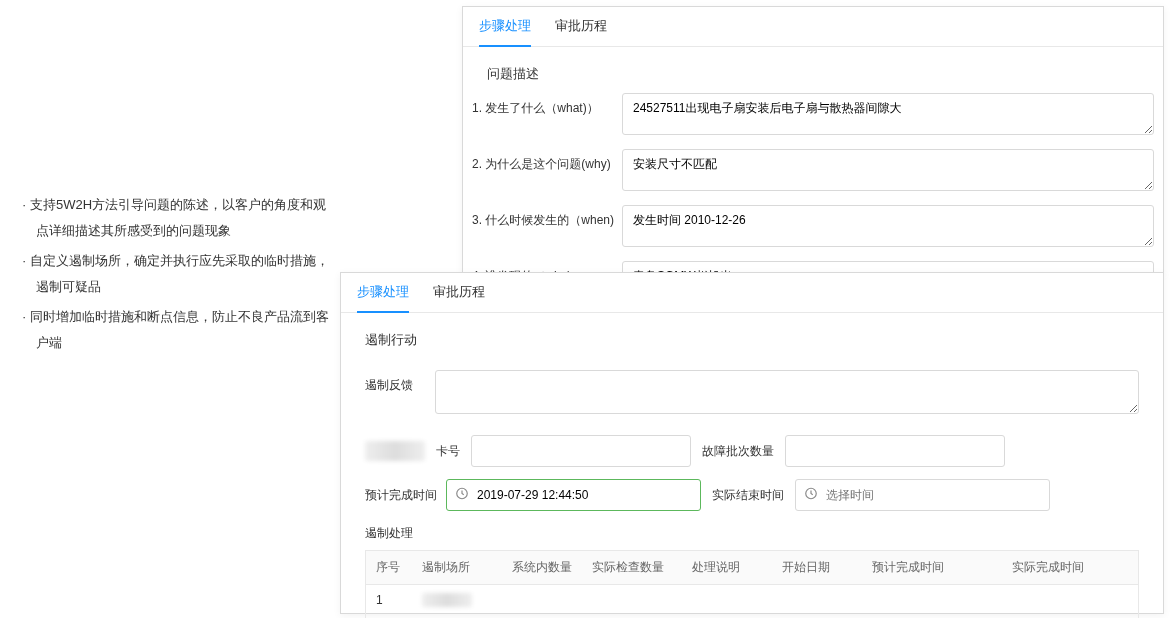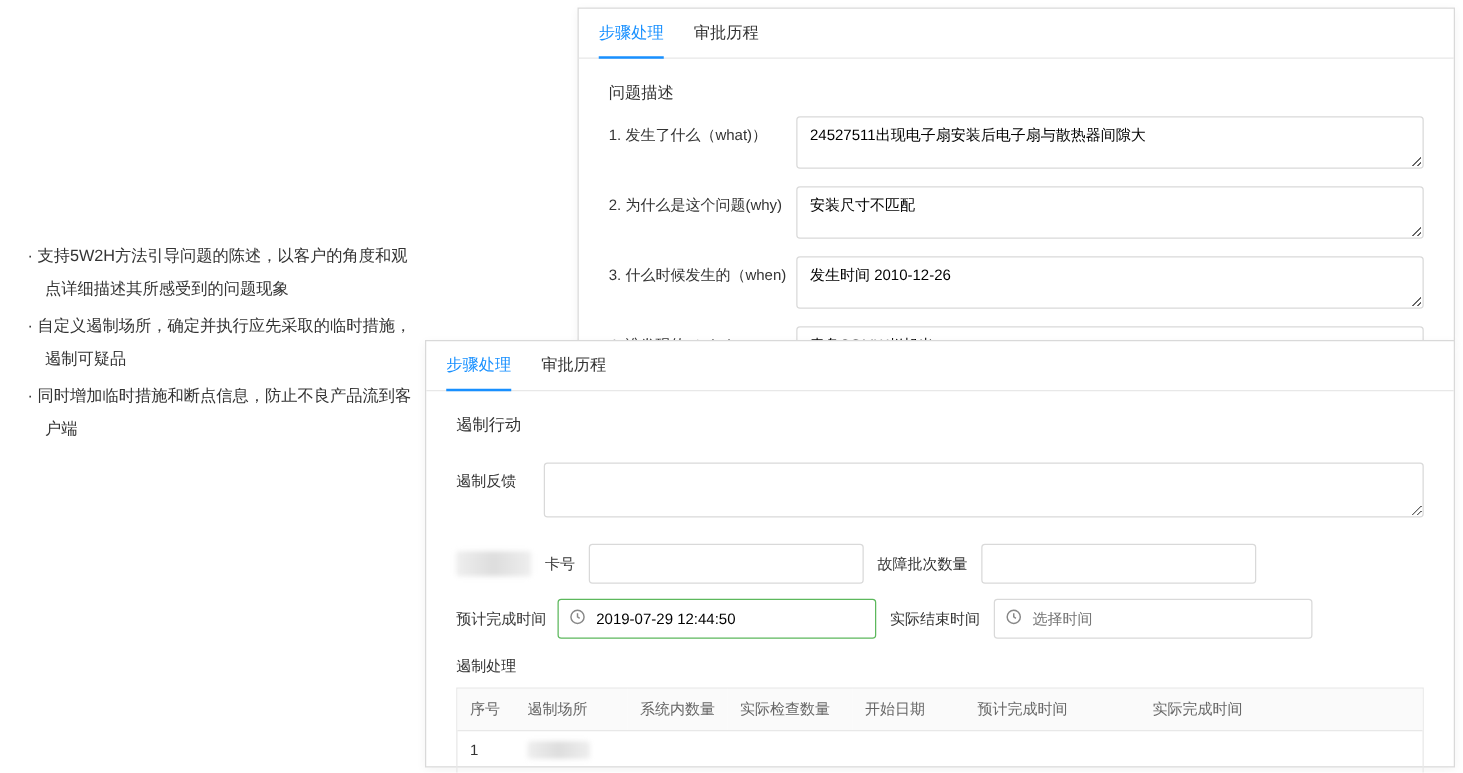--- a/index.html
+++ b/index.html
@@ -12,21 +12,21 @@
     .panel { position: absolute; background: #fff; border: 1px solid #d9d9d9; box-shadow: 0 2px 8px rgba(0,0,0,0.05); }
     .panel-top { left: 462px; top: 6px; width: 702px; height: 268px; }
     .panel-bottom { left: 340px; top: 272px; width: 824px; height: 342px; }
     
     .tabs { display: flex; gap: 24px; padding: 10px 16px 0; border-bottom: 1px solid #e8e8e8; }
     .tab { padding-bottom: 10px; cursor: pointer; font-size: 13px; }
     .tab.active { color: #1890ff; border-bottom: 2px solid #1890ff; margin-bottom: -1px; }
     
     .section-title { margin: 18px 0 10px 24px; font-size: 13px; }
     
-    .form-row { display: flex; align-items: flex-start; margin: 10px 24px 14px; }
+    .form-row { display: flex; align-items: flex-start; margin: 10px 9px 14px; }
     .form-label { width: 150px; flex-shrink: 0; font-size: 12px; line-height: 30px; color: #333; }
     .form-input { flex: 1; border: 1px solid #d9d9d9; border-radius: 3px; padding: 6px 10px; font-size: 12px; min-height: 32px; resize: vertical; font-family: inherit; }
     .form-input.tall { min-height: 34px; }
     
     .bottom-content { padding: 0; }
     .inline-row { display: flex; align-items: center; gap: 11px; margin: 12px 24px; }
     .inline-label { font-size: 12px; white-space: nowrap; }
     .inline-input { border: 1px solid #d9d9d9; border-radius: 3px; padding: 6px 10px; font-size: 12px; height: 32px; }
     .blur-box { width: 60px; height: 20px; background: linear-gradient(90deg, #eee, #ddd, #eee); border-radius: 2px; filter: blur(2px); display: inline-block; }
     
@@ -135,20 +135,21 @@
       </div>
     </div>
 
     <div class="table-title">遏制处理</div>
     <div class="table">
       <div class="table-row">
         <div class="th c-seq">序号</div>
         <div class="th c-place">遏制场所</div>
         <div class="th c-qty1">系统内数量</div>
         <div class="th c-qty2">实际检查数量</div>
+        <div class="th c-desc">处理说明</div>
         <div class="th c-date1">开始日期</div>
         <div class="th c-date2">预计完成时间</div>
         <div class="th c-date3">实际完成时间</div>
       </div>
       <div class="table-row">
         <div class="td c-seq">1</div>
         <div class="td c-place"><span class="blur-box"></span></div>
         <div class="td c-qty1"></div>
           <div class="td c-qty2"></div>
           <div class="td c-desc"></div>

